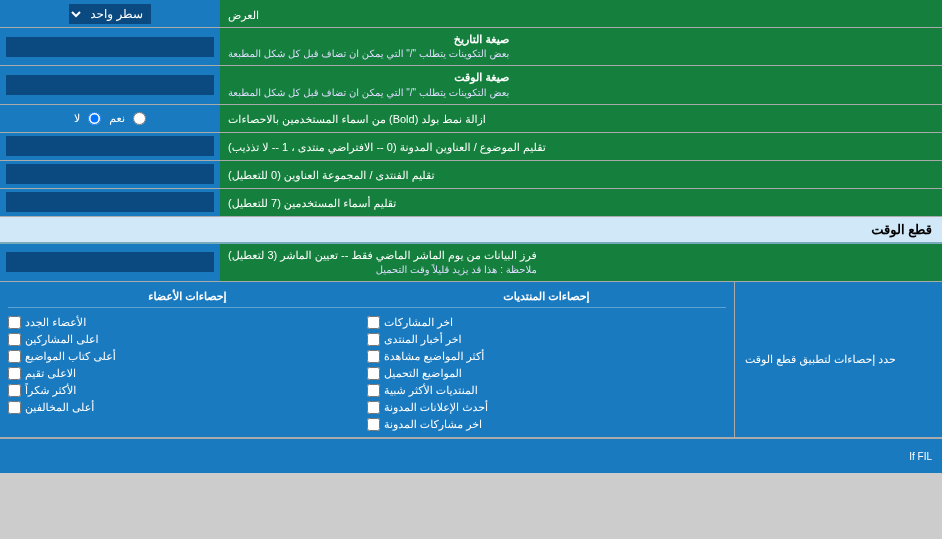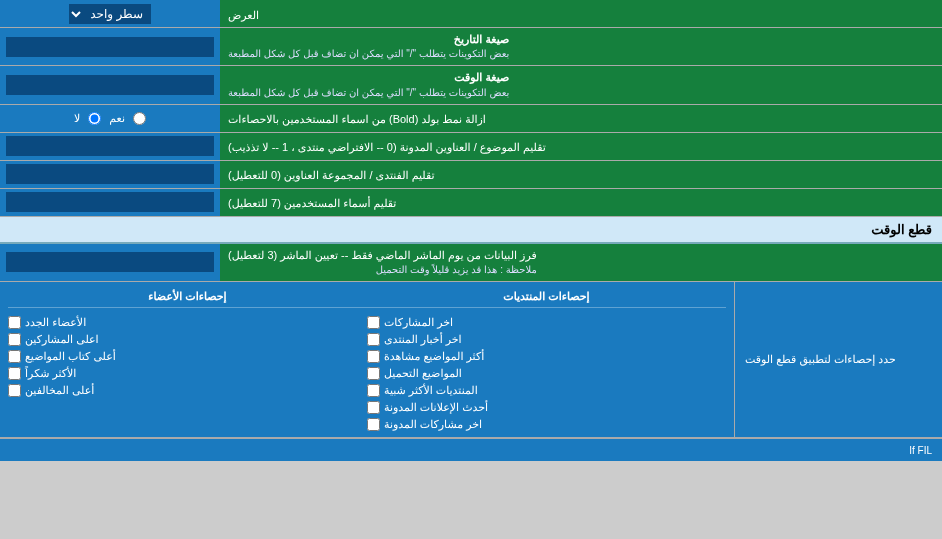--- a/index.html
+++ b/index.html
@@ -272,27 +272,31 @@
         </div>
         <div class="checkbox-item">
           <span>اعلى المشاركين</span>
           <input type="checkbox" style="">
         </div>
         <div class="checkbox-item">
           <span>أعلى كتاب المواضيع</span>
           <input type="checkbox" style="">
         </div>
         <div class="checkbox-item">
+          <span>الاعلى تقيم</span>
+          <input type="checkbox" style="">
+        </div>
+        <div class="checkbox-item">
           <span>الأكثر شكراً</span>
           <input type="checkbox" style="">
         </div>
         <div class="checkbox-item">
           <span>أعلى المخالفين</span>
           <input type="checkbox" style="">
         </div>
       </div>
     </div>
   </div>
 
-  <div style="background:#1a7abf;padding:4px 10px;border-top:1px solid #aaa;">
+  <div style="background:#1a7abf;padding:10px 10px;border-top:1px solid #aaa;">
     <span style="color:#fff;font-size:10px;">If FIL</span>
   </div>
 </div>
 
 </body></html>

